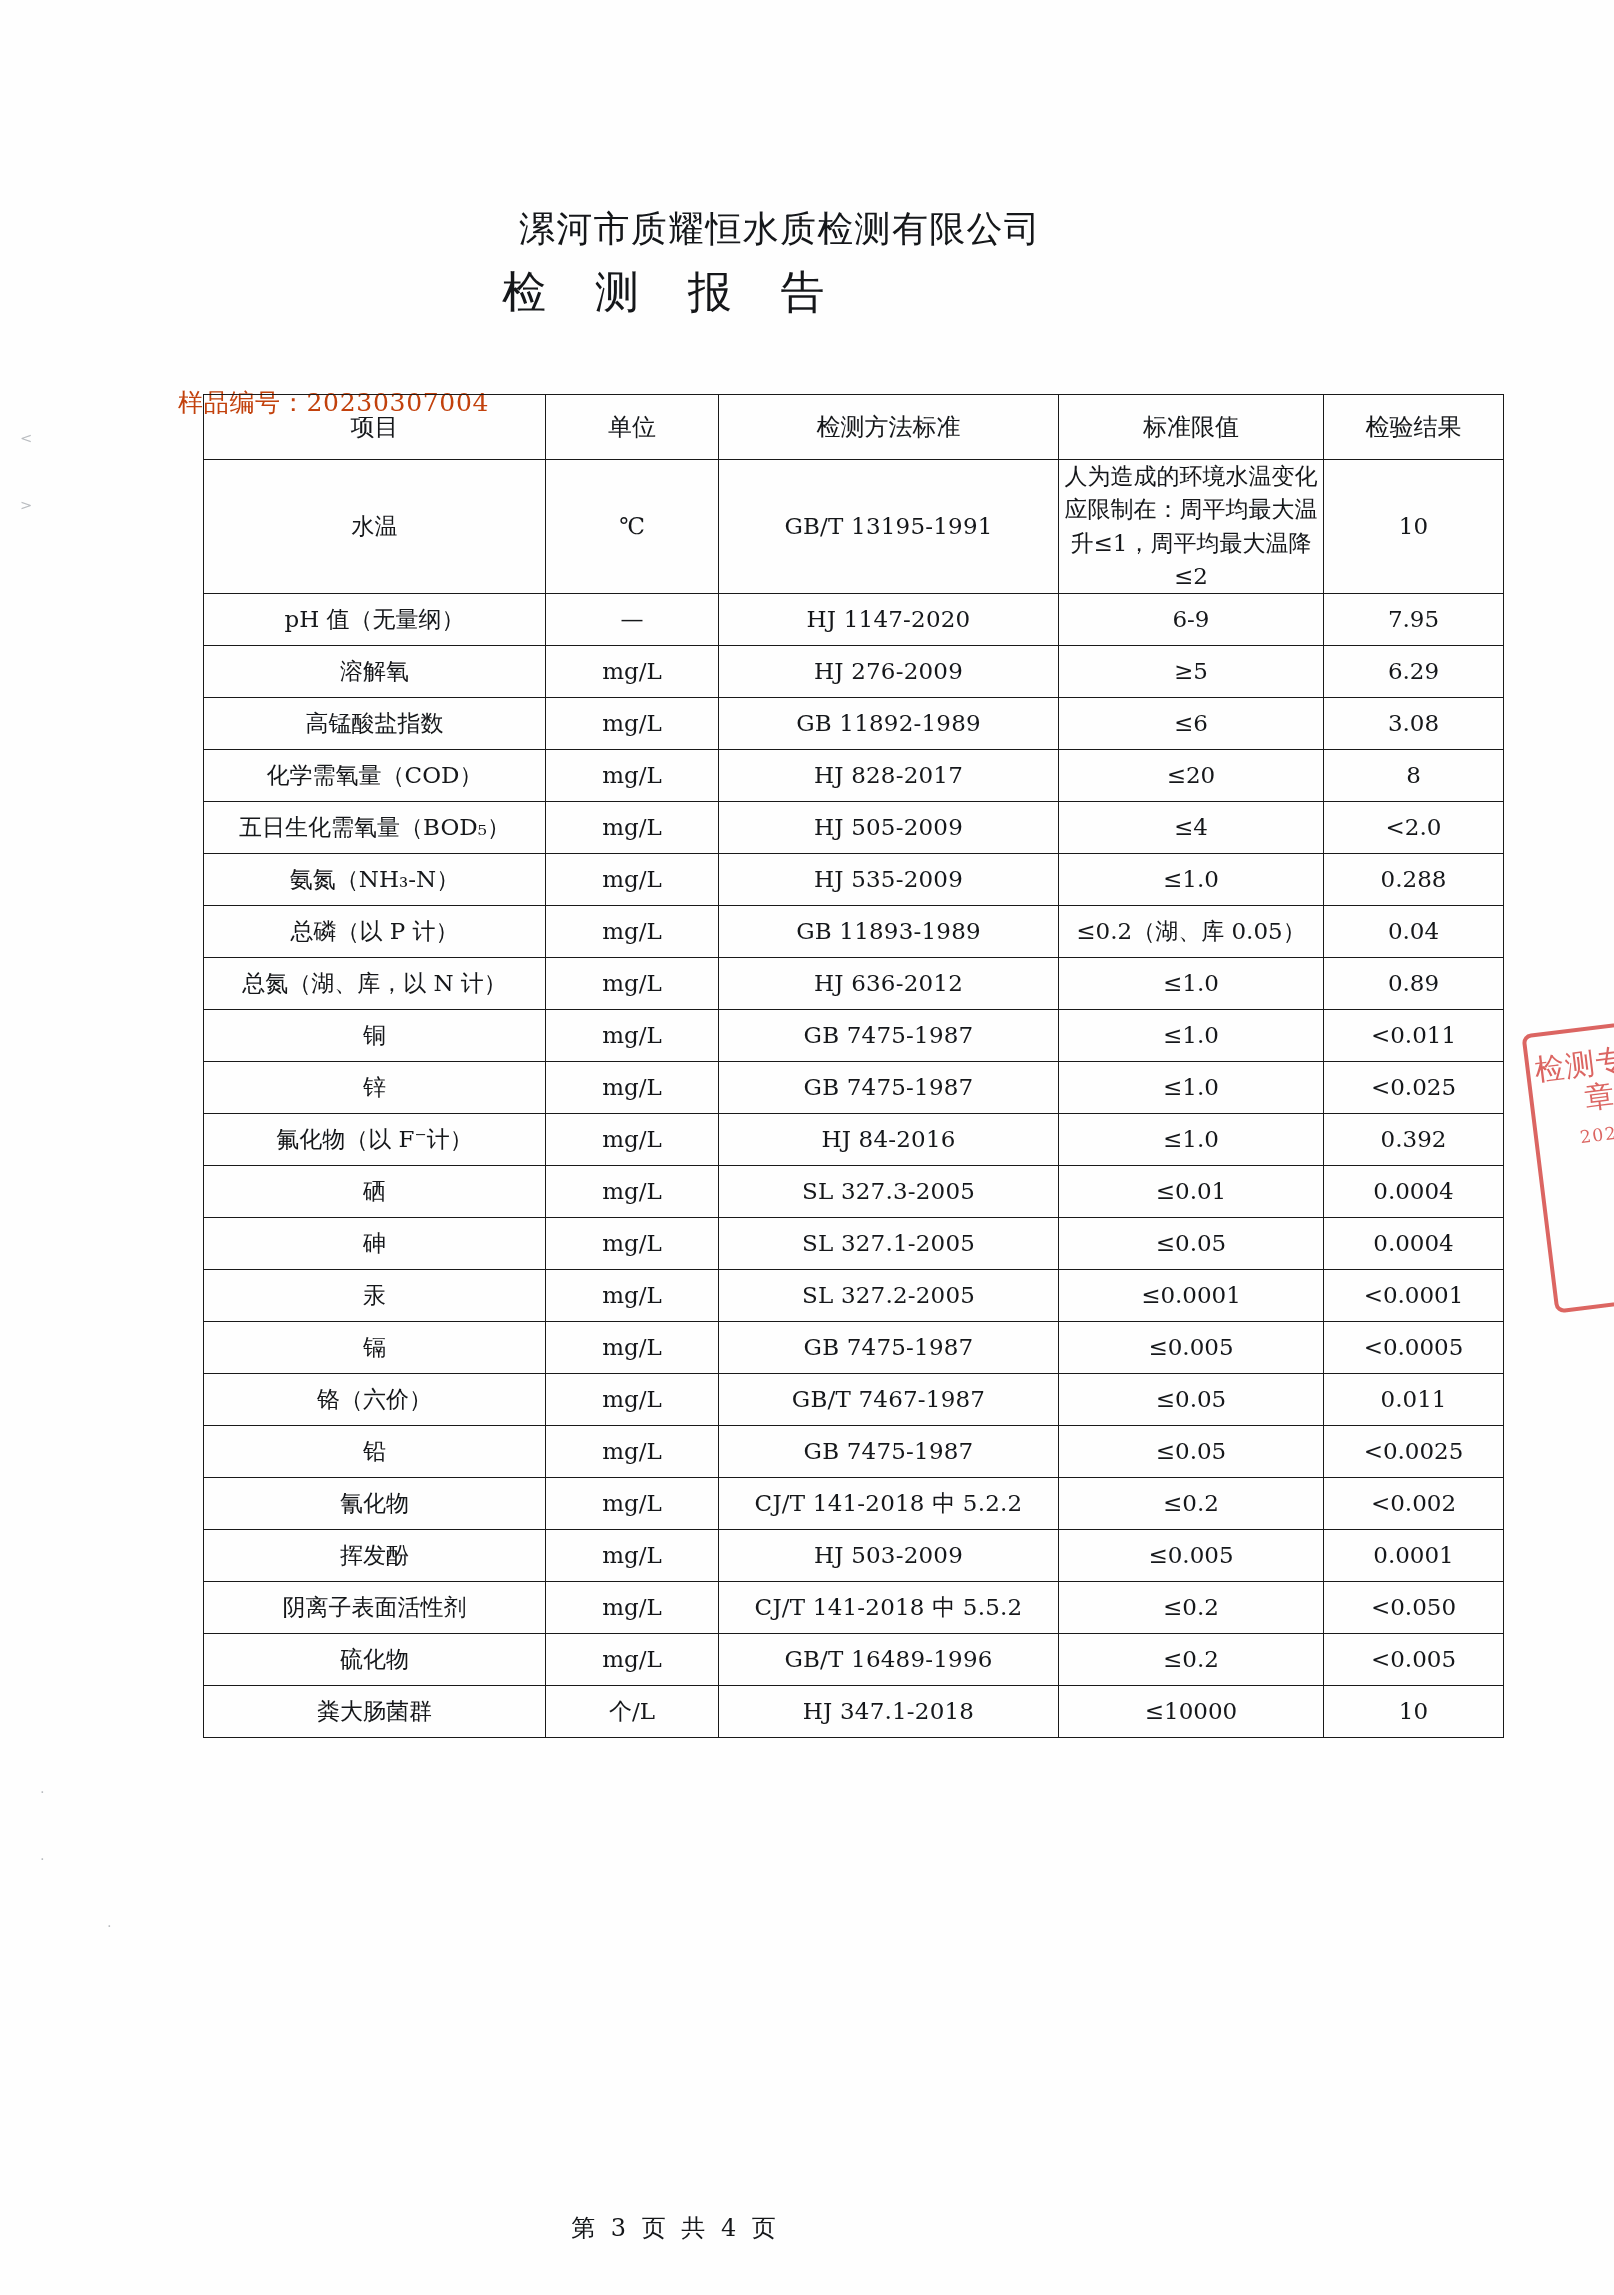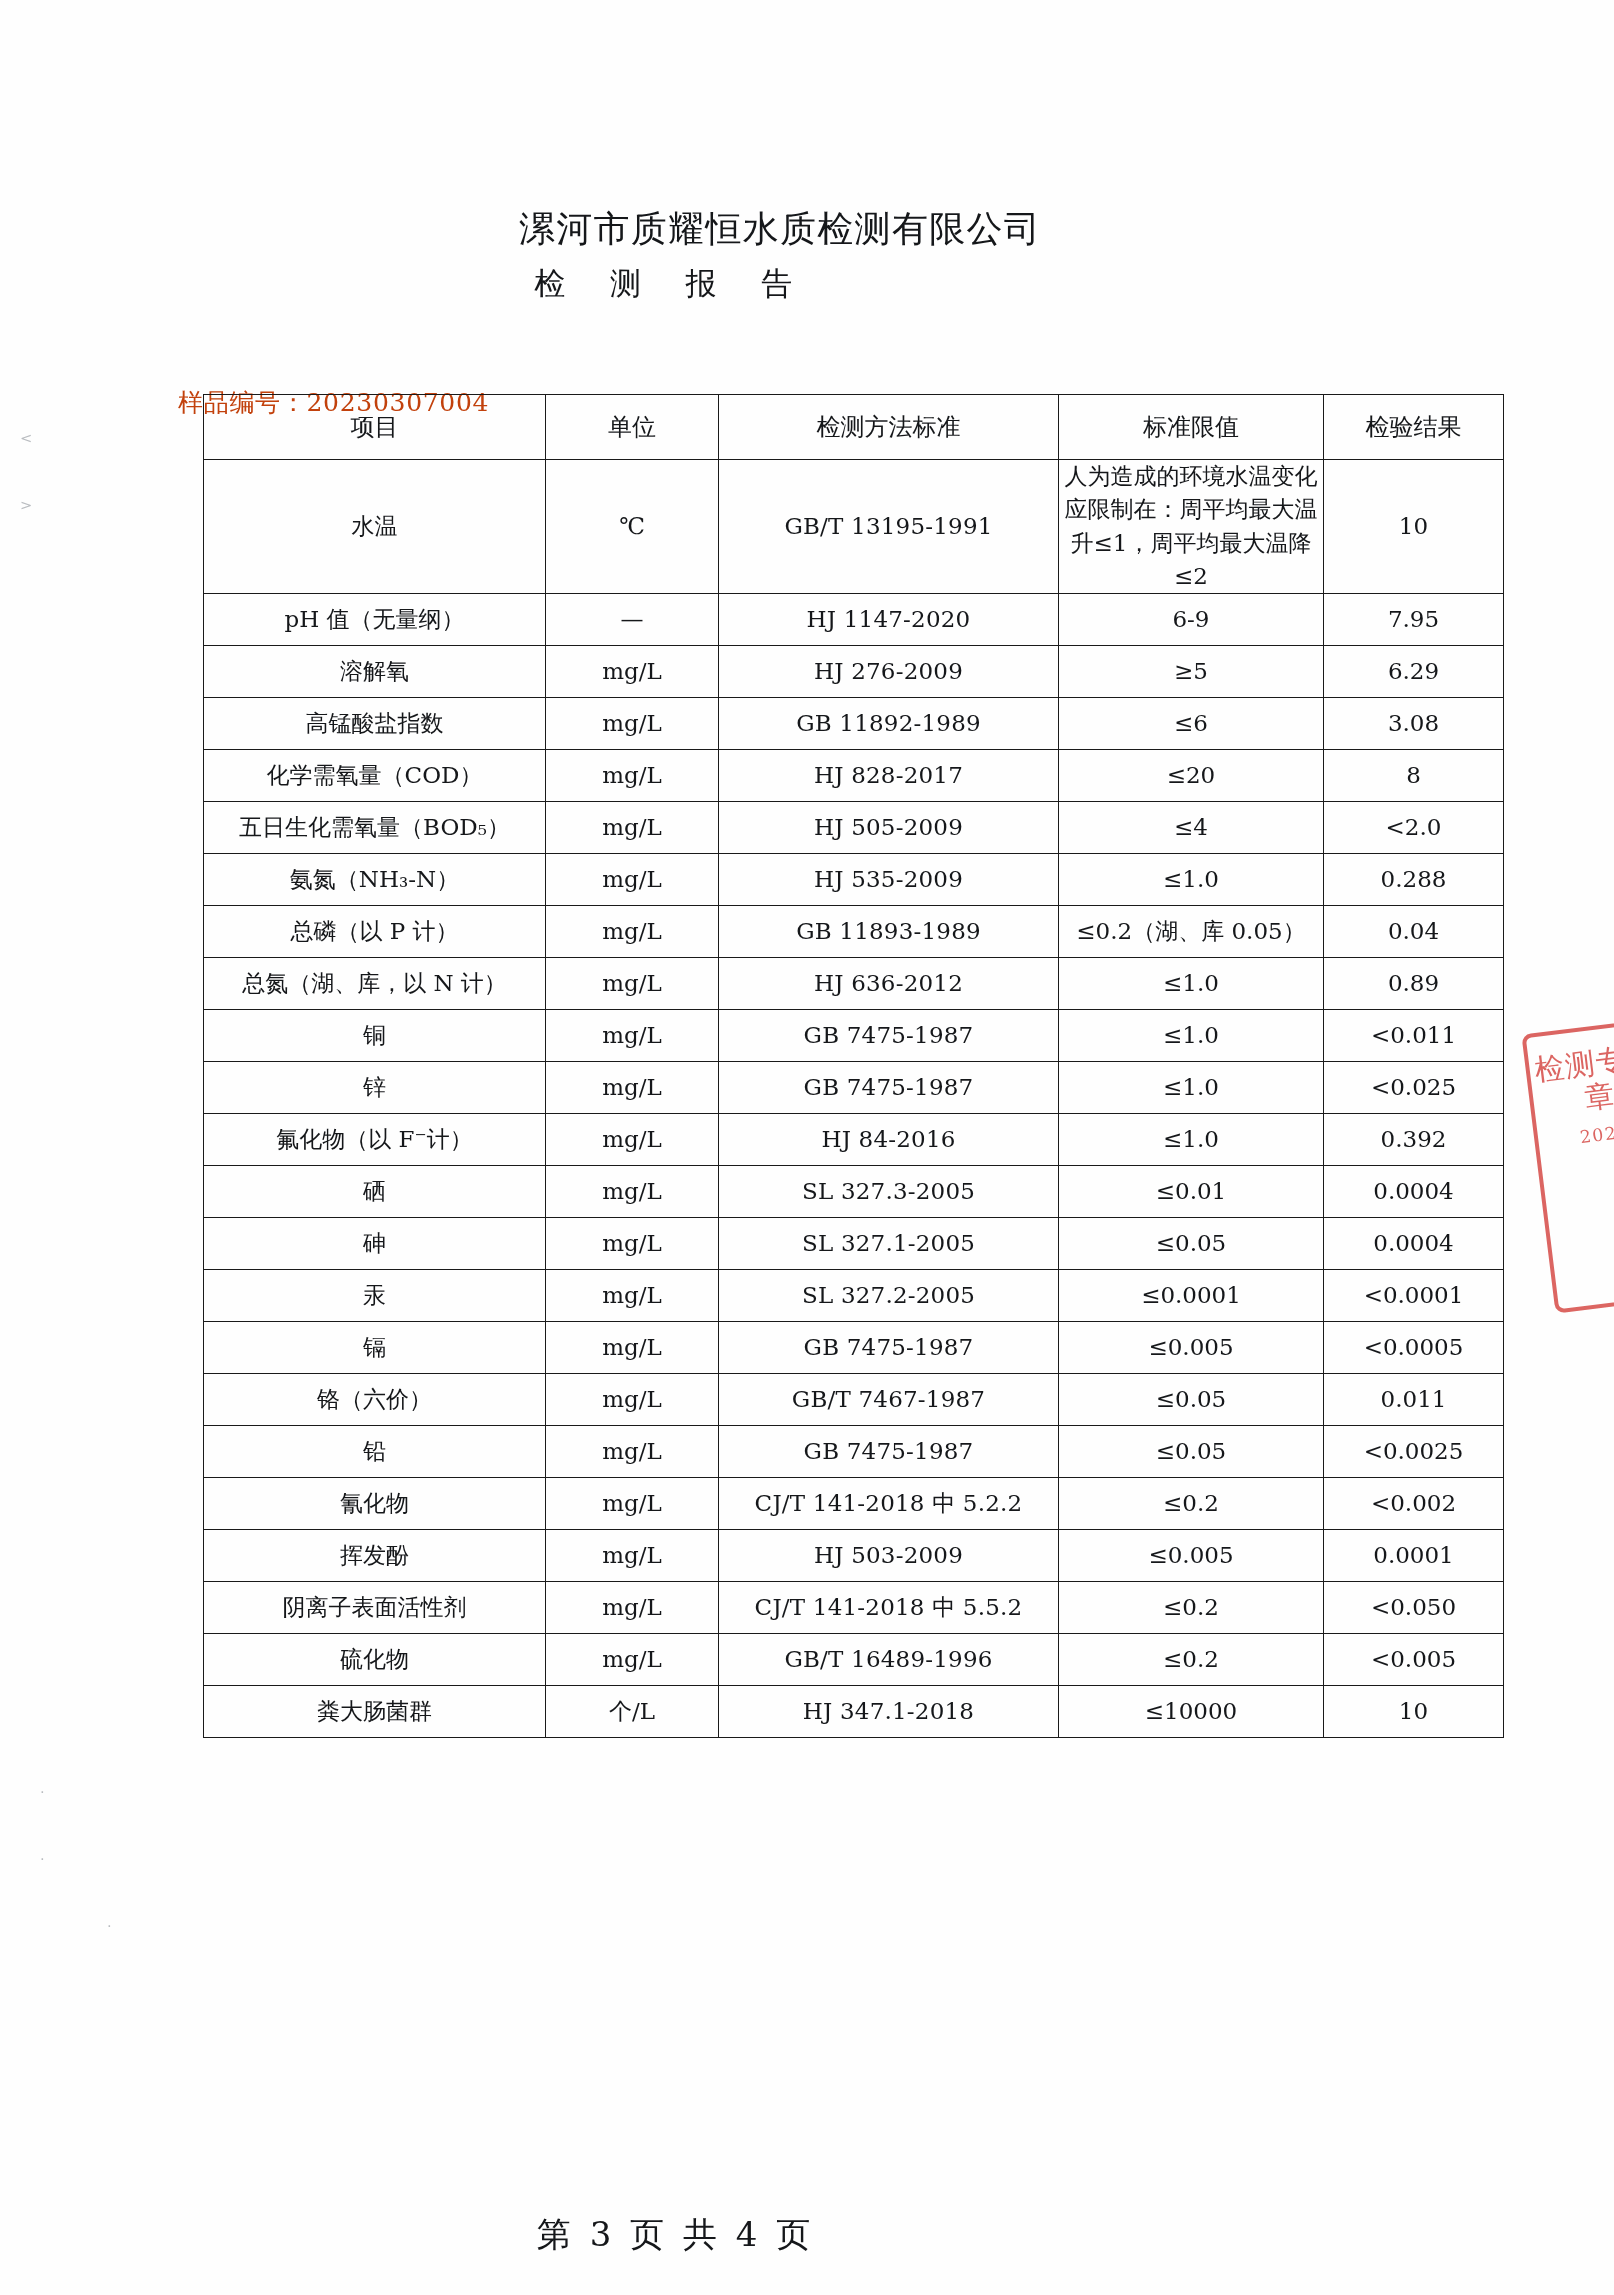--- a/index.html
+++ b/index.html
@@ -35,21 +35,21 @@
     font-family: "DejaVu Serif", serif;
     color: #15171a;
     margin-top: 29px;
   }
   .report-title {
     position: absolute;
     top: 263px;
     left: 0;
     width: 1344px;
     text-align: center;
-    font-size: 31px;
+    font-size: 44px;
     letter-spacing: 17.4px;
     font-family: "DejaVu Serif", serif;
     color: #15171a;
   }
   .sample-no {
     position: absolute;
     top: 353px;
     left: 178px;
     font-size: 25px;
     font-family: "DejaVu Serif", serif;
@@ -101,21 +101,21 @@
   .cell-result { font-size: 23px; }
   .limit-multiline { line-height: 1.5; font-size: 22px; padding: 2.7px 9.4px; }
 
   
   .footer {
     position: absolute;
     top: 2212px;
     left: 0;
     width: 1351px;
     text-align: center;
-    font-size: 34px;
+    font-size: 24px;
     letter-spacing: 4px;
     font-family: "DejaVu Serif", serif;
     color: #15171a;
   }
 
   
   .stamp {
     position: absolute;
     top: 1025px;
     left: 1538px;

